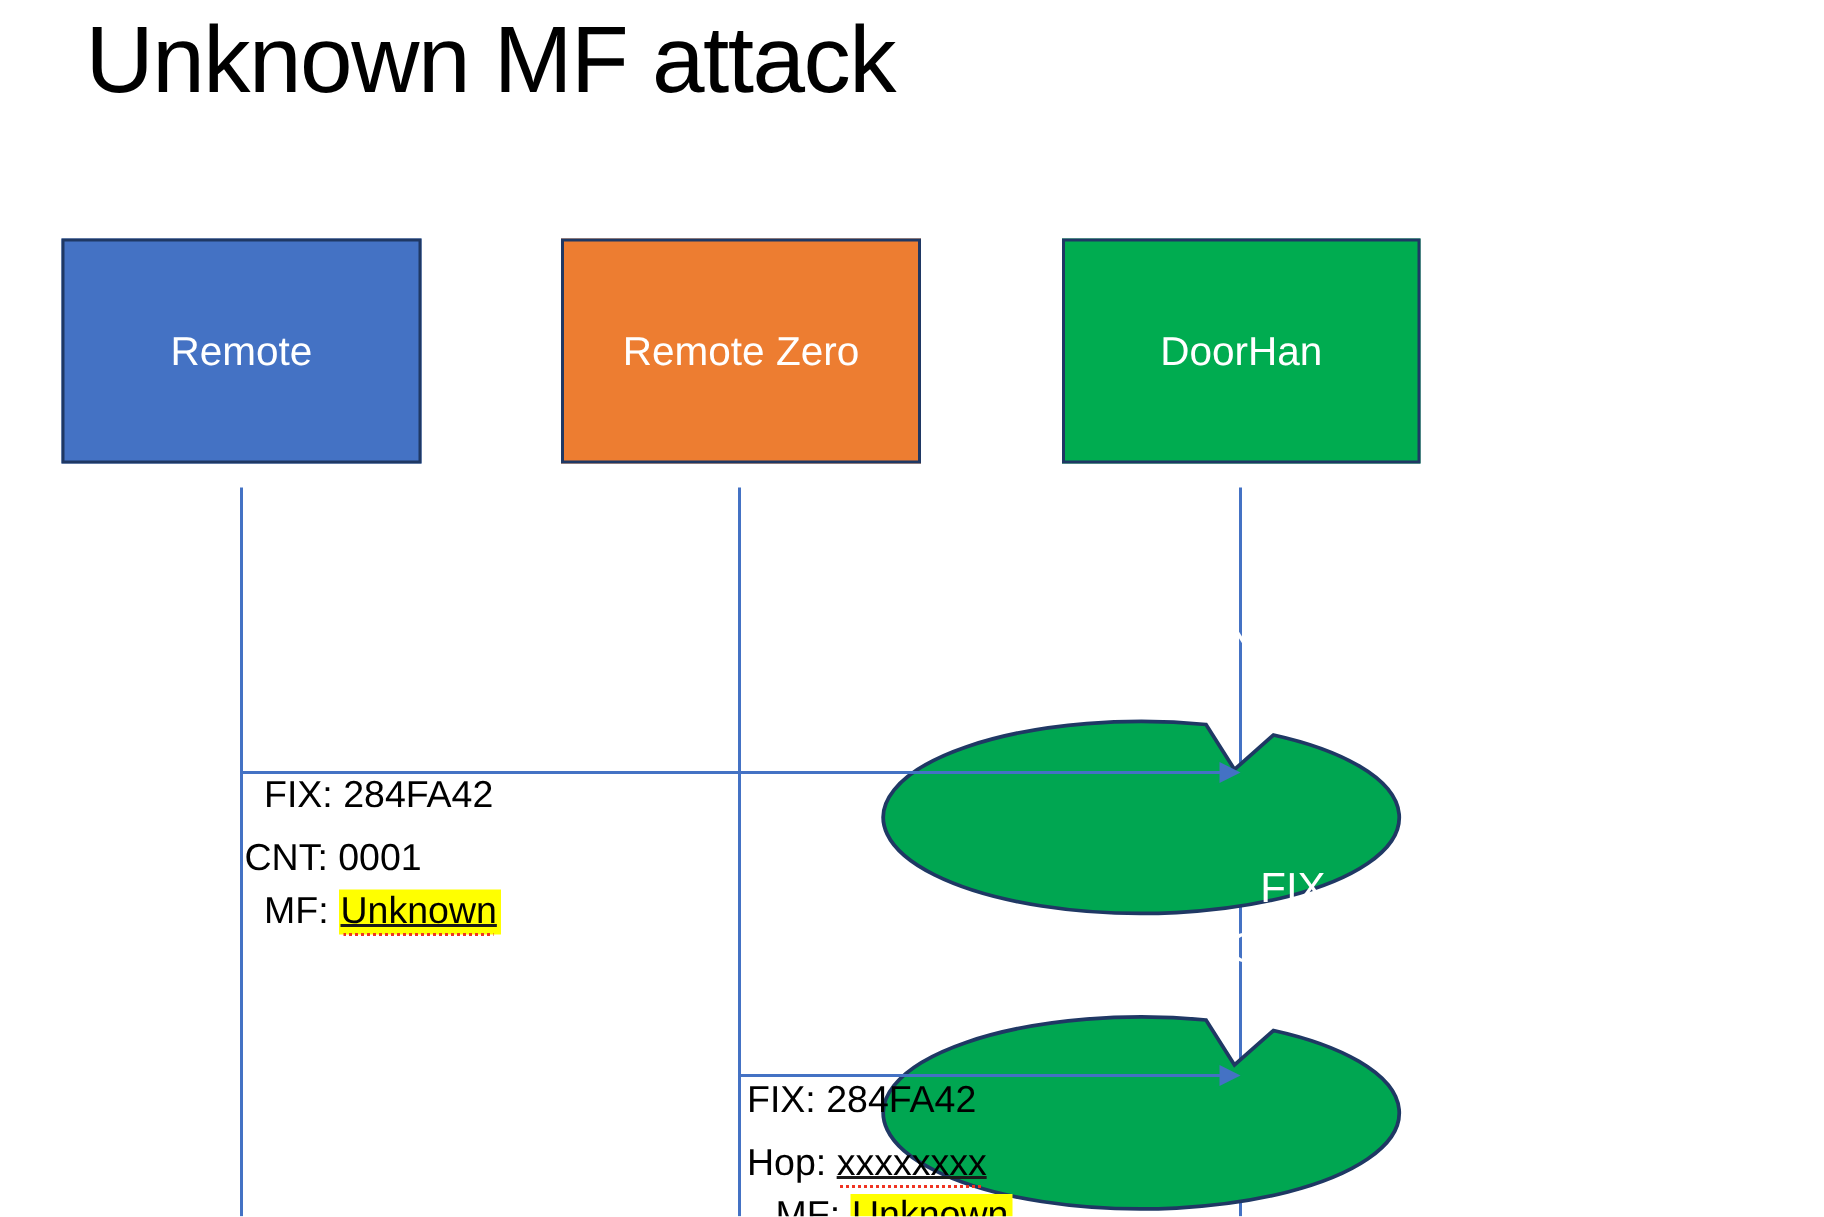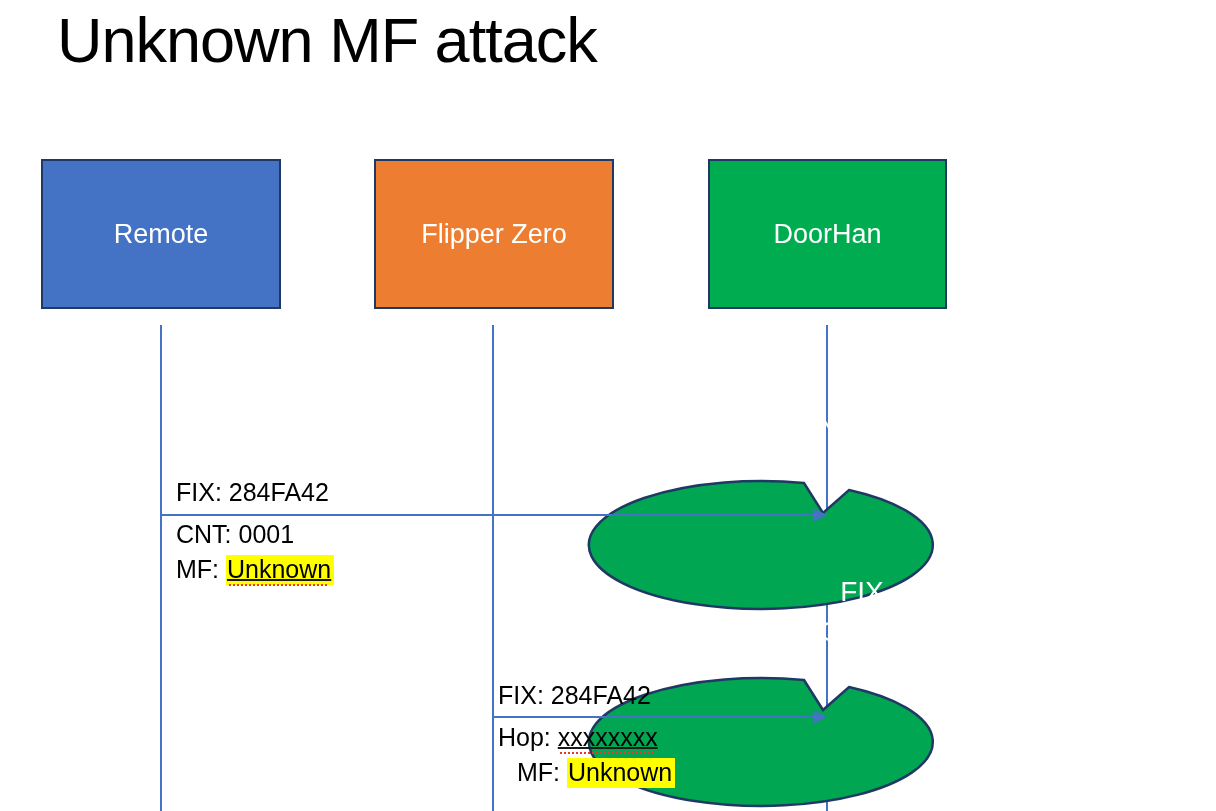--- a/index.html
+++ b/index.html
@@ -30,41 +30,41 @@
   .callout-text {
     fill:#ffffff; font-size:28px; text-anchor:middle;
     font-family:"Liberation Sans", sans-serif;
   }
   .arrow-line { position:absolute; height:2px; background:#4472C4; }
   .arrow-head {
     position:absolute; width:0; height:0;
     border-left:14px solid #4472C4; border-top:7px solid transparent;
     border-bottom:7px solid transparent;
   }
-  .msg { position:absolute; font-size:25px; color:#000; white-space:nowrap; }
+  .msg { position:absolute; font-size:25px; color:#000; white-space:nowrap;margin-top:38px; }
   .hl { background:#FFFF00; padding:0 3px 2px 1px; }
   .ul { text-decoration:underline; text-decoration-thickness:2px; text-decoration-color:#1a1a1a; }
   .sq { position:relative; display:inline-block; }
   .sq::after {
     content:""; position:absolute; left:2px; right:2px; bottom:-2px; height:2px;
     background:repeating-linear-gradient(90deg,#F03322 0 2px,transparent 2px 4px);
   }
 </style>
 </head>
 <body>
 
 <div class="slide">
 
   <div class="slide-title">Unknown MF attack</div>
 
   <div class="actor actor-remote">
     <span>Remote</span>
   </div>
   <div class="actor actor-flipper">
-    <span>Flipper Zero</span>
+    <span>Remote Zero</span>
   </div>
   <div class="actor actor-receiver">
     <span>DoorHan</span>
   </div>
 
   <div class="lifeline lifeline-remote"></div>
   <div class="lifeline lifeline-flipper"></div>
   <div class="lifeline lifeline-receiver"></div>
 
   <svg class="callout-layer" viewBox="0 0 1216 811" width="1216" height="811">
@@ -82,21 +82,21 @@
     </g>
   </svg>
 
   <div class="arrow-line" style="left:161px; top:514px; width:653px;"></div>
   <div class="arrow-head" style="left:813px; top:508px;"></div>
 
   <div class="arrow-line" style="left:494px; top:716px; width:320px;"></div>
   <div class="arrow-head" style="left:813px; top:710px;"></div>
 
   <div class="msg" style="left:176px; top:478px;">FIX: 284FA42</div>
-  <div class="msg" style="left:176px; top:520px;">CNT: 0001</div>
+  <div class="msg" style="left:163px; top:520px;">CNT: 0001</div>
   <div class="msg" style="left:176px; top:555px;">
     <span>MF: </span><span class="hl"><span class="ul sq">Unknown</span></span>
   </div>
 
   <div class="msg" style="left:498px; top:681px;">FIX: 284FA42</div>
   <div class="msg" style="left:498px; top:723px;">
     <span>Hop: </span><span class="ul sq">xxxxxxxx</span>
   </div>
   <div class="msg" style="left:517px; top:758px;">
     <span>MF: </span><span class="hl">Unknown</span>

